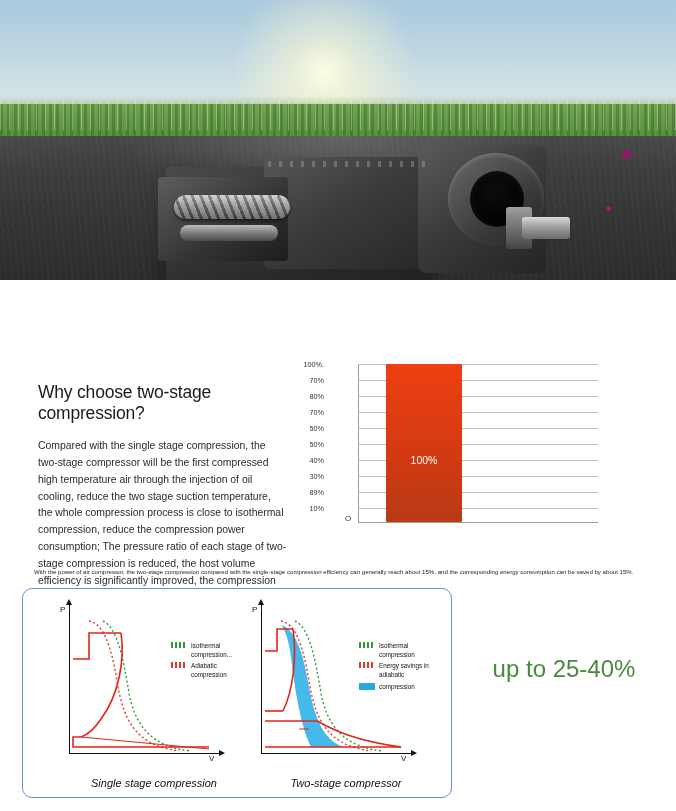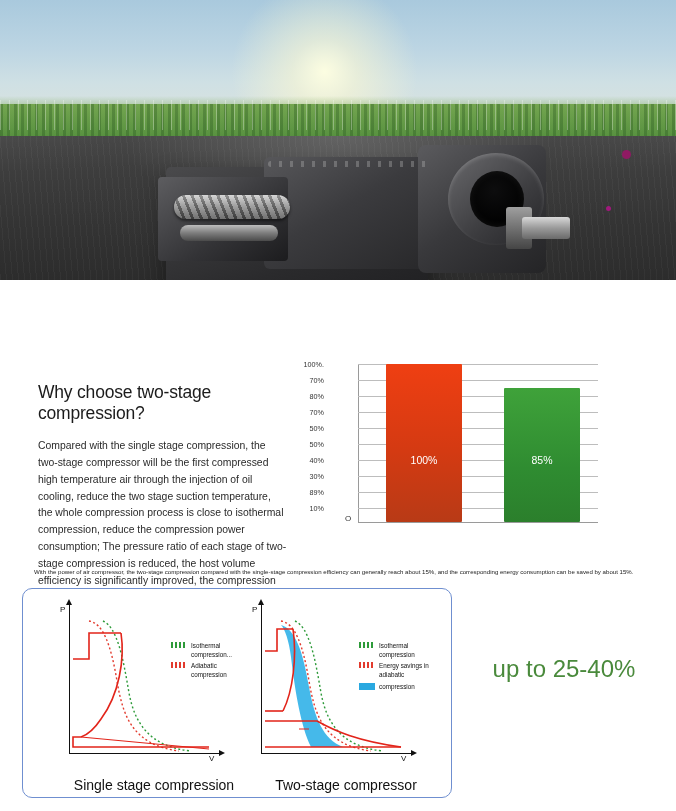--- a/index.html
+++ b/index.html
@@ -353,22 +353,23 @@
     position: absolute;
     left: 150px; top: 155px;
     font-size: 8px;
     color: #111;
   }
   .plot-caption {
     position: absolute;
     top: 178px;
     width: 190px;
     text-align: center;
-    font-size: 14px;
+    font-size: 11px;
     color: #111;
+    font-style: italic;
   }
   .legend {
     position: absolute;
     font-size: 6.3px;
     line-height: 1.45;
     color: #111;
   }
   .legend-row {
     display: flex;
     align-items: flex-start;
@@ -560,23 +561,20 @@
   <div class="ytick" style="top:108px;">30%</div>
   <div class="ytick" style="top:124px;">89%</div>
   <div class="ytick" style="top:140px;">10%</div>
 
   <div class="origin">O</div>
 
   <div style="position:absolute; left:44px; top:0; width:240px; height:158px;">
     <div class="bar" style="left:12px; width:76px; height:158px; background:linear-gradient(to bottom,#ef3f12,#d43a12 55%,#b83a16);">
       <div class="bar-label" style="top:90px;">100%</div>
     </div>
-    <div class="bar" style="left:130px; width:76px; height:134px; background:linear-gradient(to bottom,#3fa23a,#2f8c31 60%,#2b7f2c);">
-      <div class="bar-label" style="top:66px;">85%</div>
-    </div>
   </div>
 </div>
 
 <div class="note">With the power of air compressor, the two-stage compression compared with the single-stage compression efficiency can generally reach about 15%, and the corresponding energy consumption can be saved by about 15%.</div>
 
 <div class="panel">
 
   <div class="plot left">
     <div class="ax-v"></div>
     <div class="arrow-up"></div>

